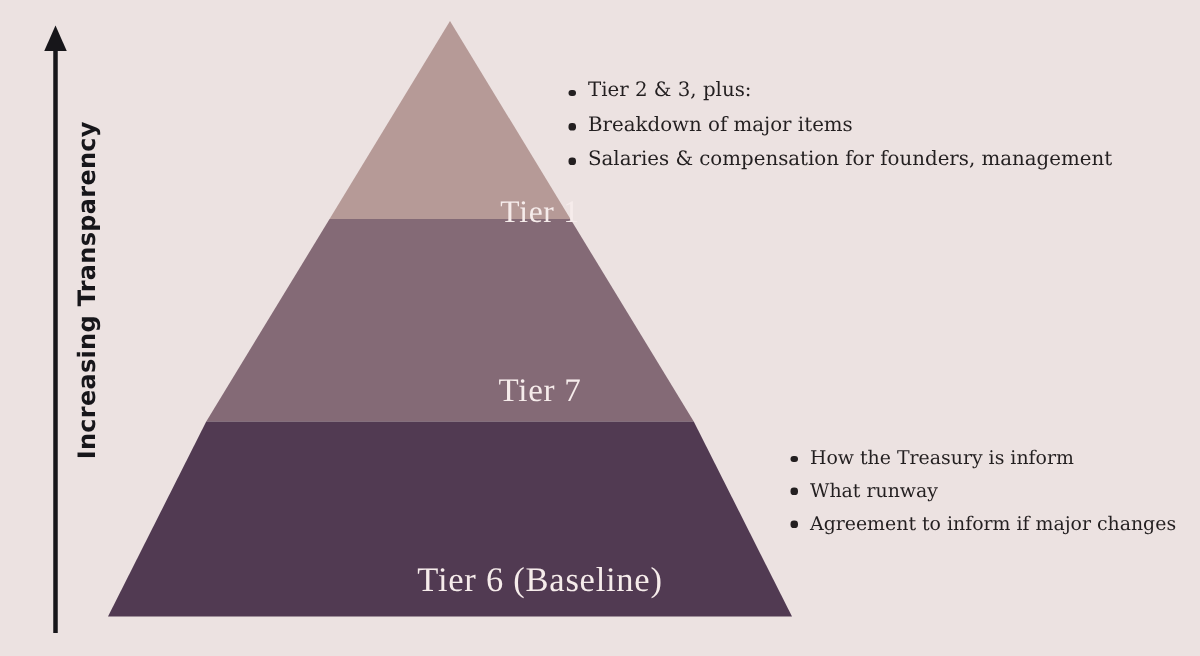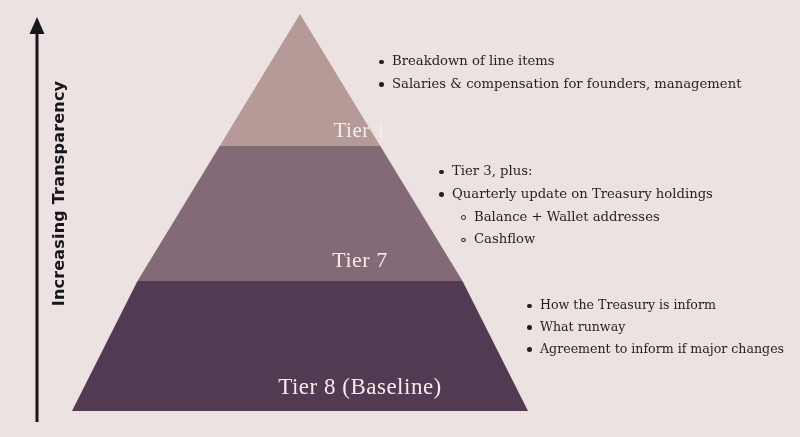--- a/index.html
+++ b/index.html
@@ -60,21 +60,21 @@
   .tier-caption {
     position: absolute;
     text-align: center;
     color: #f6eceb;
     font-family: "Liberation Serif", serif;
     letter-spacing: 0.5px;
     white-space: nowrap;
     pointer-events: none;
   }
   #cap-tier1 {
-    left: 220px; top: 112px; width: 160px;
+    left: 220px; top: 123px; width: 160px;
     font-size: 21px;
   }
   #cap-tier2 {
     left: 210px; top: 241px; width: 180px;
     font-size: 22px;
   }
   #cap-tier3 {
     left: 140px; top: 368px; width: 320px;
     font-size: 23px;
   }
@@ -146,52 +146,37 @@
 
       <polygon points="240,8 320.3,140 159.7,140" fill="#b69a97"></polygon>
 
       <polygon points="159.7,140 320.3,140 402.5,275 77.5,275" fill="#846a76"></polygon>
 
       <polygon points="77.5,275 402.5,275 468,405 12,405" fill="#513a52"></polygon>
     </svg>
 
     <div class="tier-caption" id="cap-tier1">Tier 1</div>
     <div class="tier-caption" id="cap-tier2">Tier 7</div>
-    <div class="tier-caption" id="cap-tier3">Tier 8 (Baseline)</div>
+    <div class="tier-caption" id="cap-tier3">Tier 6 (Baseline)</div>
   </div>
 
   <div class="notes" id="notes-tier1">
     <ul>
       <li class="lvl1">
-        <span class="b-text">Breakdown of line items</span>
+        <span class="b-text">Tier 2 &amp; 3, plus:</span>
+      </li>
+      <li class="lvl1">
+        <span class="b-text">Breakdown of major items</span>
       </li>
       <li class="lvl1">
         <span class="b-text">Salaries &amp; compensation for founders, management</span>
       </li>
     </ul>
   </div>
 
-  <div class="notes" id="notes-tier2">
-    <ul>
-      <li class="lvl1">
-        <span class="b-text">Tier 3, plus:</span>
-      </li>
-      <li class="lvl1">
-        <span class="b-text">Quarterly update on Treasury holdings</span>
-      </li>
-    </ul>
-    <ul class="sub">
-      <li class="lvl2">
-        <span class="b-text">Balance + Wallet addresses</span>
-      </li>
-      <li class="lvl2">
-        <span class="b-text">Cashflow</span>
-      </li>
-    </ul>
-  </div>
 
   <div class="notes" id="notes-tier3">
     <ul>
       <li class="lvl1">
         <span class="b-text">How the Treasury is inform</span>
       </li>
       <li class="lvl1">
         <span class="b-text">What runway</span>
       </li>
       <li class="lvl1">

